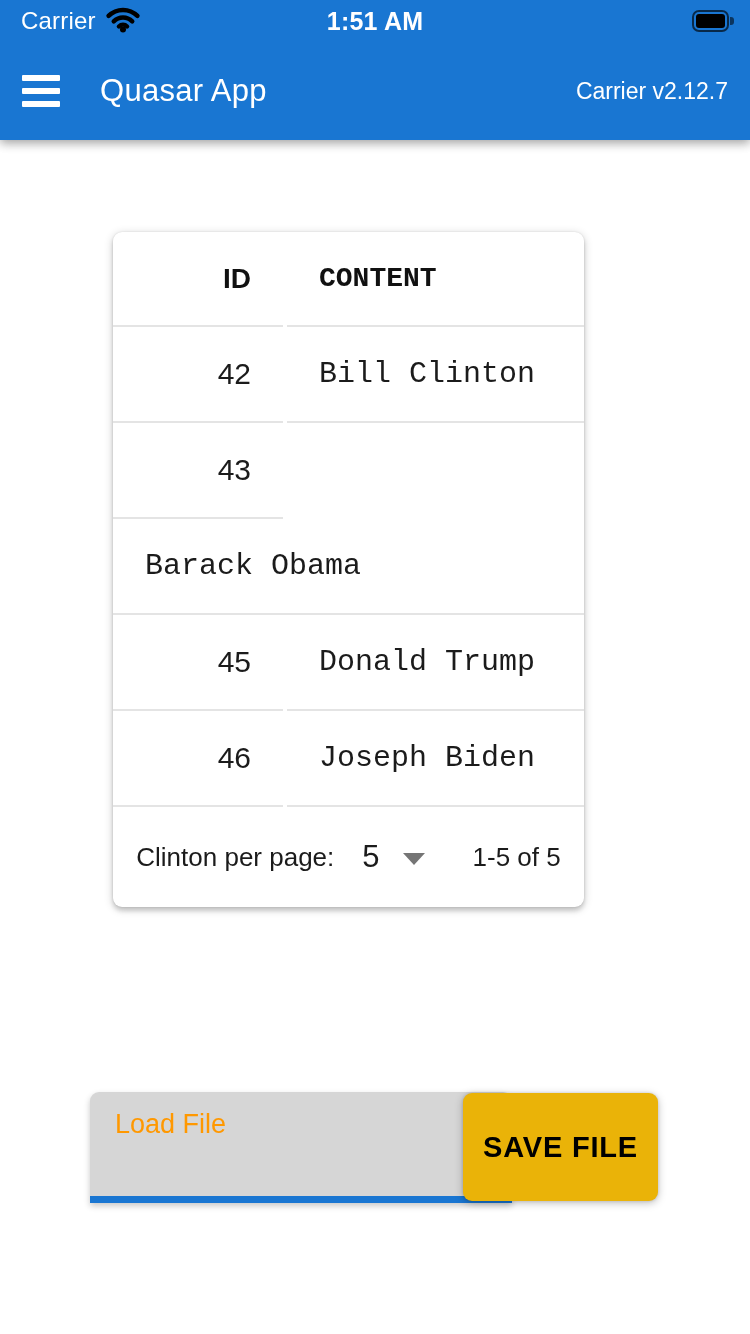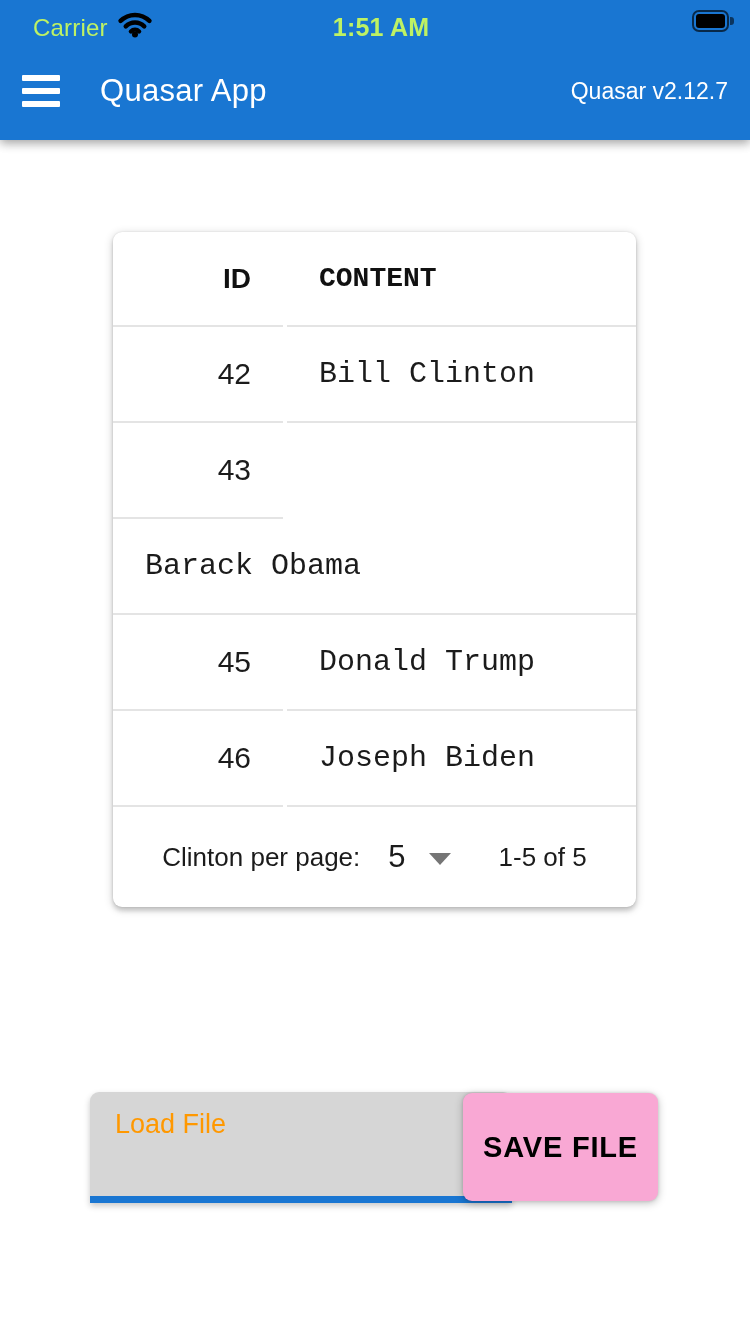--- a/index.html
+++ b/index.html
@@ -22,23 +22,22 @@
     top: 0; left: 0; right: 0;
     height: 140px;
     background: #1976d2;
     box-shadow: 0 2px 10px rgba(0,0,0,0.30), 0 4px 10px rgba(0,0,0,0.12);
     z-index: 10;
   }
   .status-bar {
     position: relative;
     height: 42px;
     display: flex;
-    align-items: flex-end;
-    color: #bef264;
-    margin-left: 12px;
+    align-items: center;
+    color: #ffffff;
   }
   .carrier {
     margin-left: 21px;
     font-size: 24px;
     letter-spacing: 0.2px;
   }
   .wifi { margin-left: 9px; margin-top: 2px; }
   .time {
     position: absolute;
     left: 0; right: 0;
@@ -110,21 +109,21 @@
   .toolbar-version {
     font-size: 23px;
     font-weight: 400;
   }
 
   
   .table-card {
     position: absolute;
     top: 232px;
     left: 113px;
-    width: 523px;
+    width: 471px;
     height: 675px;
     background: #ffffff;
     border-radius: 9px;
     box-shadow: 0 2px 10px rgba(0,0,0,0.20), 0 4px 4px rgba(0,0,0,0.12), 0 0 2px rgba(0,0,0,0.12);
     display: flex;
     flex-direction: column;
     overflow: hidden;
   }
   .t-row {
     display: flex;
@@ -221,21 +220,21 @@
     width: 100%;
     height: 7px;
     background: #1976d2;
   }
   .save-btn {
     position: absolute;
     left: 373px;
     top: 1px;
     width: 195px;
     height: 108px;
-    background: #f9a8d4;
+    background: #eab308;
     border: none;
     border-radius: 9px;
     box-shadow: 0 2px 9px rgba(0,0,0,0.26), 0 0 3px rgba(0,0,0,0.14);
     font-family: "Liberation Sans", "DejaVu Sans", sans-serif;
     font-size: 29px;
     font-weight: 700;
     letter-spacing: 0.8px;
     color: #000000;
     display: flex;
     align-items: center;
@@ -269,21 +268,21 @@
     </div>
 
     <div class="toolbar">
       <button class="menu-btn" aria-label="menu">
         <span class="bar"></span>
         <span class="bar"></span>
         <span class="bar"></span>
       </button>
       <div class="toolbar-title">Quasar App</div>
       <div class="toolbar-spacer"></div>
-      <div class="toolbar-version">Quasar v2.12.7</div>
+      <div class="toolbar-version">Carrier v2.12.7</div>
     </div>
   </div>
 
   <div class="table-card">
 
     <div class="t-row t-header">
       <div class="t-cell cell-id">ID</div>
       <div class="t-cell cell-content">CONTENT</div>
     </div>
 

